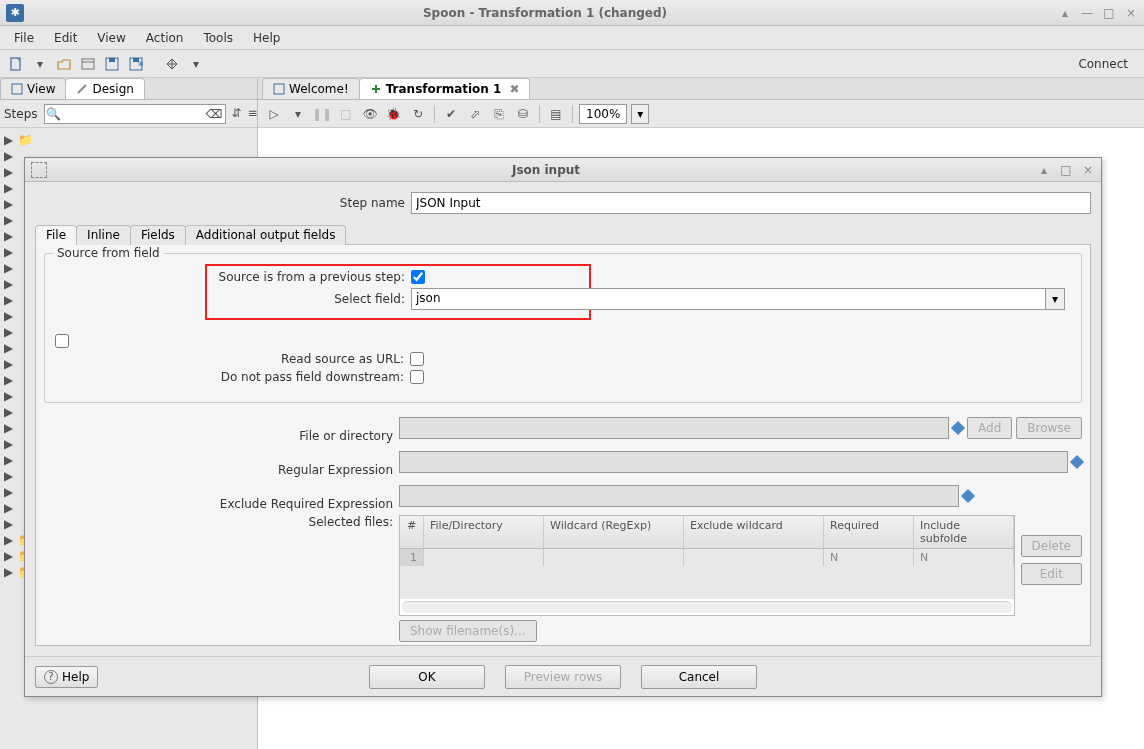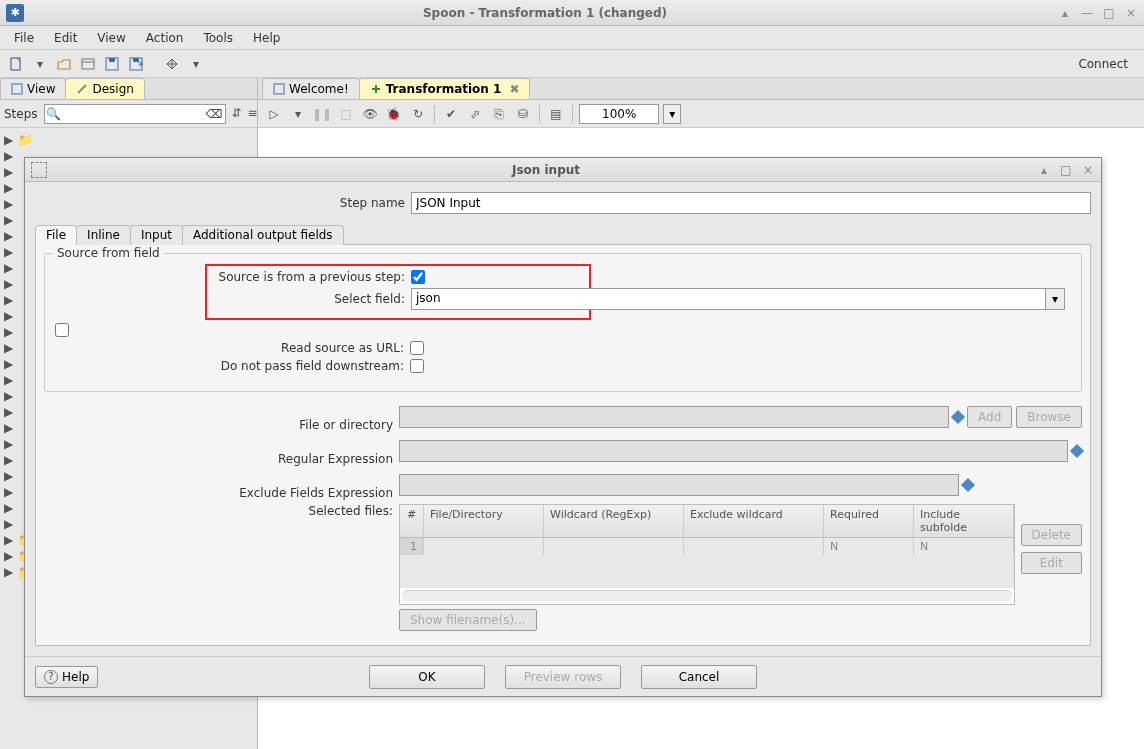--- a/index.html
+++ b/index.html
@@ -20,42 +20,42 @@
 .toolbar { height: 28px; background: #e8e8e8; display: flex; align-items: center; padding: 0 6px; gap: 2px; border-bottom: 1px solid #ccc; justify-content: space-between; }
 .toolbar-left { display: flex; gap: 4px; align-items: center; }
 .tb-ico { width: 20px; height: 20px; border: 1px solid transparent; display: flex; align-items: center; justify-content: center; color: #555; border-radius: 2px; cursor: pointer; }
 .toolbar-right { padding-right: 10px; color: #333; }
 
 
 .main-area { display: flex; height: calc(749px - 26px - 24px - 28px); }
 .left-panel { width: 258px; border-right: 1px solid #bbb; background: #e8e8e8; display: flex; flex-direction: column; }
 .left-tabs { height: 22px; display: flex; border-bottom: 1px solid #bbb; background: #e0e0e0; }
 .tab { padding: 2px 10px; border: 1px solid #bbb; border-bottom: none; border-top-left-radius: 4px; border-top-right-radius: 4px; background: #e8e8e8; margin-right: -1px; display: flex; align-items: center; gap: 4px; cursor: pointer; }
-.tab.active { background: #fef9c3; }
+.tab.active { background: #ffffff; }
 .tab .tab-ico { width: 12px; height: 12px; }
 
 .steps-row { height: 28px; display: flex; align-items: center; padding: 2px 4px; gap: 6px; border-bottom: 1px solid #ccc; }
 .steps-row .lbl { font-weight: normal; color: #333; }
 .search-box { flex: 1; height: 20px; border: 1px solid #999; background: #fff; display: flex; align-items: center; padding: 0 2px; }
 .search-box .mag { width: 14px; color: #666; }
 .search-box input { border: none; outline: none; flex: 1; font-size: 11px; }
 .search-box .clr { color: #555; font-weight: bold; cursor: pointer; }
 .mini-ico { width: 16px; height: 16px; color: #555; cursor: pointer; }
 
 .tree { flex: 1; overflow: auto; padding: 4px 2px; }
 .tree-item { display: flex; align-items: center; gap: 4px; padding: 1px 2px; color: #333; cursor: pointer; }
 .tree-item .tri { width: 10px; color: #555; }
 .tree-item .fold { width: 14px; color: #b88a3a; }
 
 .right-panel { flex: 1; display: flex; flex-direction: column; background: #e8e8e8; position: relative; }
 .editor-tabs { height: 22px; display: flex; border-bottom: 1px solid #bbb; background: #e0e0e0; padding-left: 4px; }
 .editor-toolbar { height: 28px; display: flex; align-items: center; gap: 4px; padding: 0 6px; border-bottom: 1px solid #ccc; background: #e8e8e8; }
 .et-ico { width: 20px; height: 20px; display: flex; align-items: center; justify-content: center; color: #555; cursor: pointer; }
 .et-sep { width: 1px; height: 18px; background: #bbb; margin: 0 2px; }
-.zoom-box { border: 1px solid #999; background: #fff; padding: 1px 22px; height: 20px; display: flex; align-items: center; }
+.zoom-box { border: 1px solid #999; background: #fff; padding: 1px 6px; height: 20px; display: flex; align-items: center; }
 .zoom-dd { width: 18px; height: 20px; border: 1px solid #999; background: #eee; display: flex; align-items: center; justify-content: center; cursor: pointer; }
 
 .canvas { flex: 1; background: #fff; position: relative; }
 
 
 .dialog { position: absolute; left: 24px; top: 157px; width: 1078px; height: 540px; background: #e8e8e8; border: 1px solid #888; box-shadow: 2px 2px 6px rgba(0,0,0,0.2); display: flex; flex-direction: column; z-index: 100; }
 .dlg-title { height: 24px; background: linear-gradient(to bottom, #ececec, #dcdcdc); display: flex; align-items: center; padding: 0 6px; border-bottom: 1px solid #bbb; }
 .dlg-title-ico { width: 16px; height: 16px; border: 1px dashed #888; margin-right: 8px; }
 .dlg-title-text { flex: 1; text-align: center; font-weight: bold; color: #555; }
 .dlg-title .win-controls { color: #888; }
@@ -374,27 +374,27 @@
     </div>
   </div>
   <div class="dlg-body">
     <div class="step-name-row">
       <div class="lbl">Step name</div>
       <input type="text" value="JSON Input" style="">
     </div>
     <div class="dlg-tabs">
       <div class="dlg-tab active">File</div>
       <div class="dlg-tab">Inline</div>
-      <div class="dlg-tab">Input</div>
+      <div class="dlg-tab">Fields</div>
       <div class="dlg-tab">Additional output fields</div>
     </div>
     <div class="dlg-tabpage">
       <div class="group">
         <div class="group-title">Source from field</div>
-        <div class="highlight-box" style="margin-left:150px; margin-right:480px; margin-bottom:3px;">
+        <div class="highlight-box" style="margin-left:150px; margin-right:480px; margin-bottom:14px;">
           <div class="form-row">
             <div class="flabel" style="width:200px">Source is from a previous step:</div>
             <div class="fctl">
                 <input type="checkbox" checked="" style="">
               </div>
           </div>
           <div class="form-row">
             <div class="flabel" style="width:200px">Select field:</div>
             <div class="fctl" style="margin-right:-480px">
               <div class="select-wrap">
@@ -433,21 +433,21 @@
         </div>
       </div>
       <div class="form-row disabled-row">
         <div class="flabel">Regular Expression</div>
         <div class="fctl" style="gap:4px">
           <input class="text-input disabled-input" disabled="" style="">
           <span class="diamond"></span>
         </div>
       </div>
       <div class="form-row disabled-row">
-        <div class="flabel">Exclude Fields Expression</div>
+        <div class="flabel">Exclude Required Expression</div>
         <div class="fctl" style="gap:4px">
           <input class="text-input disabled-input" disabled="" style="max-width: 560px;">
           <span class="diamond"></span>
         </div>
       </div>
       <div class="form-row" style="align-items:flex-start">
         <div class="flabel">Selected files:</div>
         <div class="fctl" style="flex-direction:column; align-items:stretch; gap:4px">
           <div style="display:flex; gap:6px; align-items:flex-start">
             <div class="files-table" style="flex:1">

